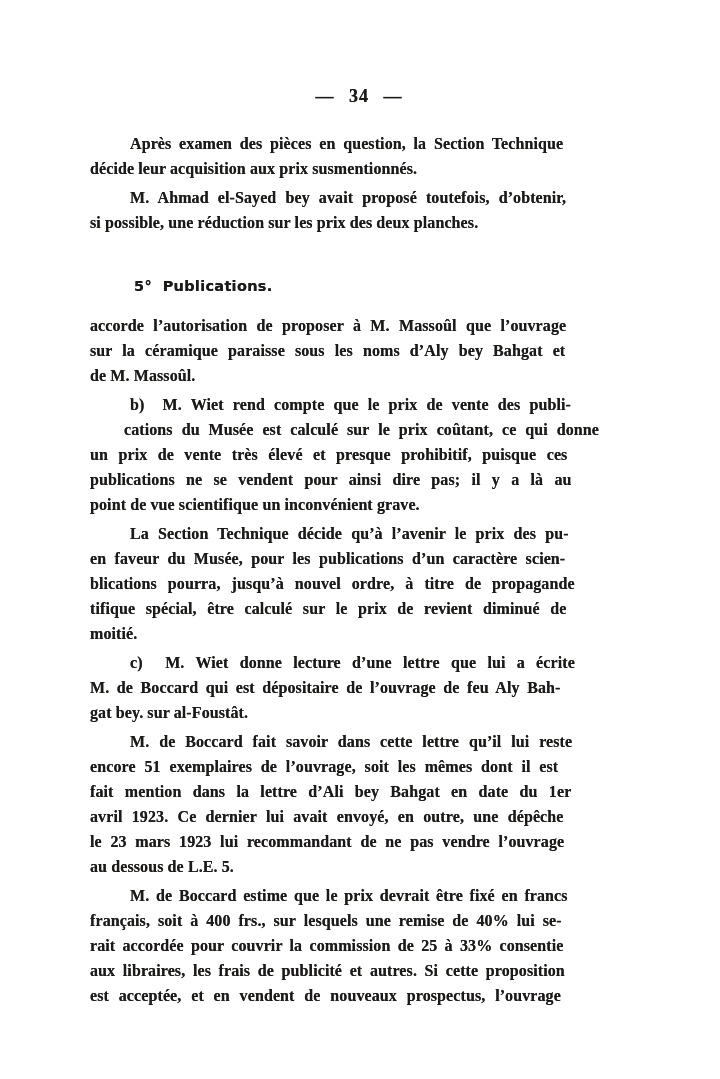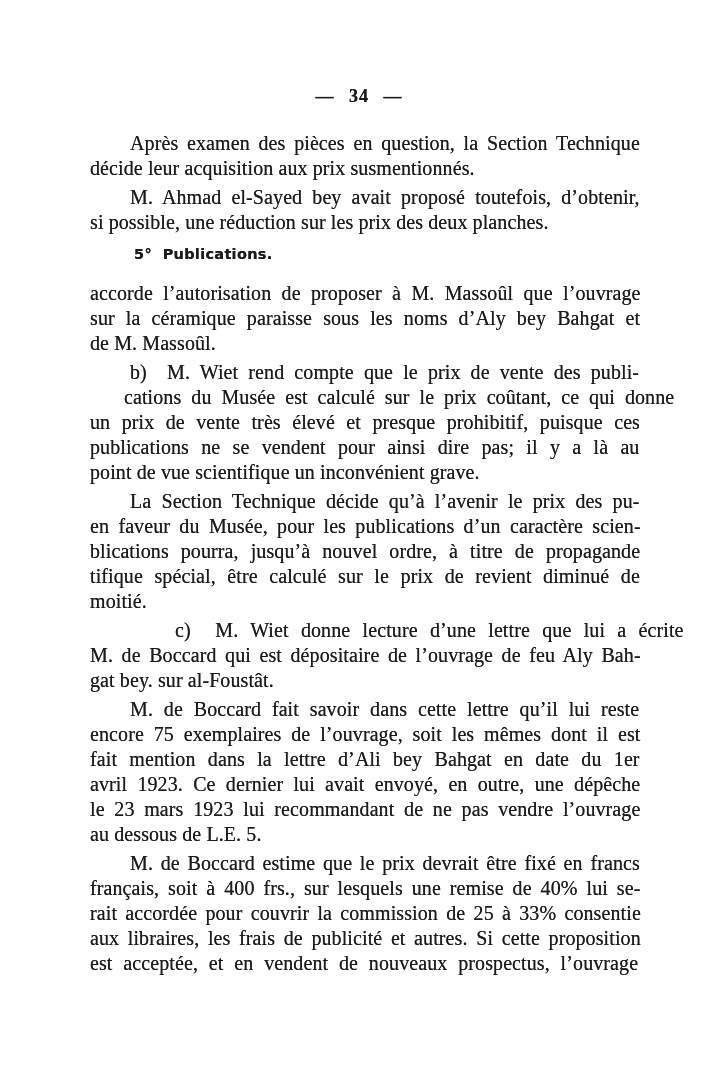--- a/index.html
+++ b/index.html
@@ -39,34 +39,35 @@
     width: 538px;
     text-shadow: 0 0 0.4px rgba(25,24,22,0.8);
   }
   .para {
     margin: 4px 0 0 0;
   }
   .para:first-child {
     margin-top: 0;
   }
   .line {
-    font-size: 20px;
+    font-size: 16px;
     line-height: 25px;
     height: 25px;
     letter-spacing: 0.1px;
     white-space: nowrap;
+    font-weight: bold;
   }
   .line.first {
     padding-left: 40px;
   }
   .line > span {
     white-space: nowrap;
   }
   .heading {
-    margin: 8px 0 16px 0;
+    margin: 40px 0 16px 0;
     padding-left: 44px;
     font-family: "DejaVu Sans", sans-serif;
     font-weight: 700;
     font-size: 14.5px;
     line-height: 22px;
     height: 22px;
     letter-spacing: 0.3px;
     text-shadow: 0 0 0.5px rgba(20,19,18,0.9);
   }
 </style>
@@ -98,27 +99,27 @@
         <div class="line"><span>point de vue scientifique un inconvénient grave.</span></div>
       </div>
       <div class="para">
         <div class="line first"><span style="word-spacing: 5.02px;">La Section Technique décide qu’à l’avenir le prix des pu-</span></div>
         <div class="line"><span style="word-spacing: 4.21px;">en faveur du Musée, pour les publications d’un caractère scien-</span></div>
         <div class="line"><span style="word-spacing: 6.91px;">blications pourra, jusqu’à nouvel ordre, à titre de propagande</span></div>
         <div class="line"><span style="word-spacing: 6.44px;">tifique spécial, être calculé sur le prix de revient diminué de</span></div>
         <div class="line"><span>moitié.</span></div>
       </div>
       <div class="para">
-        <div class="line first"><span style="word-spacing: 7.17px; margin-left: 45px;">c)&nbsp; M. Wiet donne lecture d’une lettre que lui a écrite</span></div>
+        <div class="line first"><span style="word-spacing: 7.17px;">c)&nbsp; M. Wiet donne lecture d’une lettre que lui a écrite</span></div>
         <div class="line"><span style="word-spacing: 3.45px;">M. de Boccard qui est dépositaire de l’ouvrage de feu Aly Bah-</span></div>
         <div class="line"><span>gat bey. sur al-Foustât.</span></div>
       </div>
       <div class="para">
         <div class="line first"><span style="word-spacing: 5.73px;">M. de Boccard fait savoir dans cette lettre qu’il lui reste</span></div>
-        <div class="line"><span style="word-spacing: 4.72px;">encore 75 exemplaires de l’ouvrage, soit les mêmes dont il est</span></div>
+        <div class="line"><span style="word-spacing: 4.72px;">encore 51 exemplaires de l’ouvrage, soit les mêmes dont il est</span></div>
         <div class="line"><span style="word-spacing: 7.17px;">fait mention dans la lettre d’Ali bey Bahgat en date du 1er</span></div>
         <div class="line"><span style="word-spacing: 5.15px;">avril 1923. Ce dernier lui avait envoyé, en outre, une dépêche</span></div>
         <div class="line"><span style="word-spacing: 4.58px;">le 23 mars 1923 lui recommandant de ne pas vendre l’ouvrage</span></div>
         <div class="line"><span>au dessous de L.E. 5.</span></div>
       </div>
       <div class="para">
         <div class="line first"><span style="word-spacing: 2.59px;">M. de Boccard estime que le prix devrait être fixé en francs</span></div>
         <div class="line"><span style="word-spacing: 3.81px;">français, soit à 400 frs., sur lesquels une remise de 40% lui se-</span></div>
         <div class="line"><span style="word-spacing: 3.15px;">rait accordée pour couvrir la commission de 25 à 33% consentie</span></div>
         <div class="line"><span style="word-spacing: 3.51px;">aux libraires, les frais de publicité et autres. Si cette proposition</span></div>

